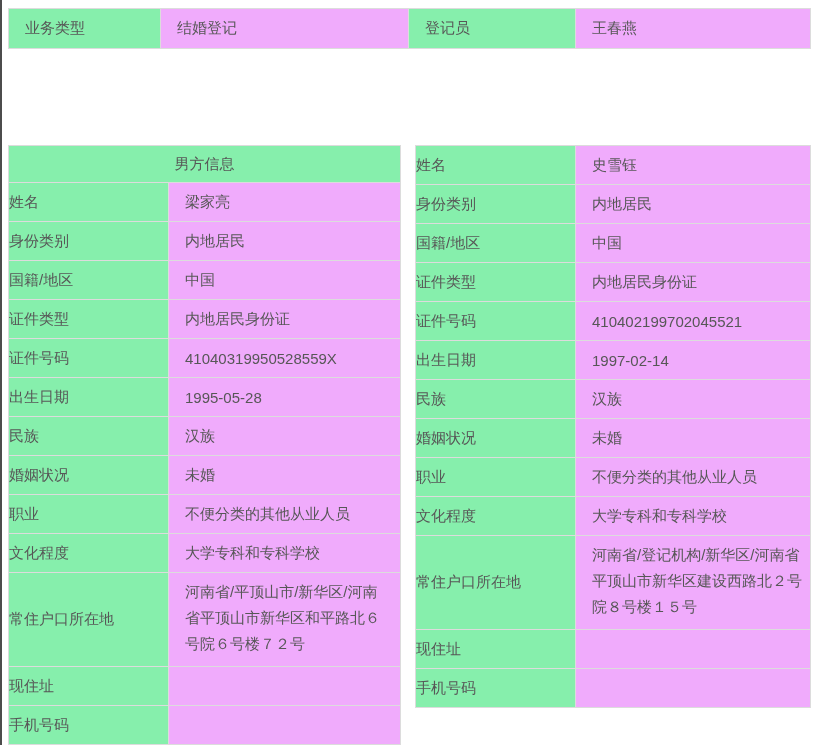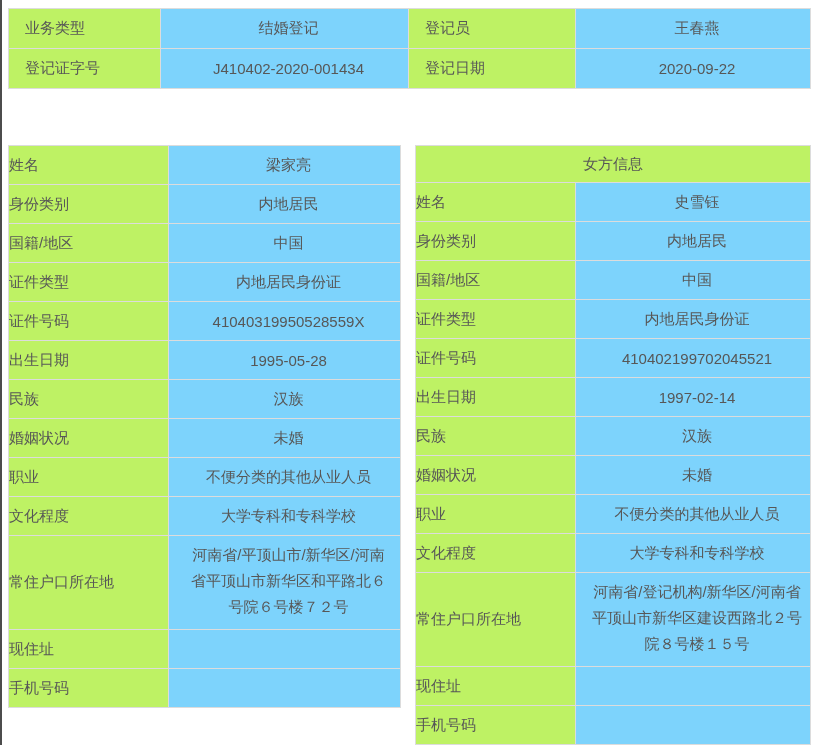--- a/index.html
+++ b/index.html
@@ -26,25 +26,25 @@
     font-size: 15px;
     color: #575757;
     position: absolute;
   }
   th, td {
     border: 1px solid #dcdcdc;
     font-weight: normal;
     overflow: hidden;
   }
   th {
-    background: #bef264;
+    background: #86efac;
   }
   td {
-    background: #7dd3fc;
-    text-align: center;
+    background: #f0abfc;
+    text-align: left;
     padding-left: 16px;
     padding-right: 8px;
   }
   
   .summary-table { left: 8px; top: 8px; width: 802px; }
   .summary-table th { text-align: left; padding-left: 16px; height: 40px; }
   .summary-table td { height: 40px; }
   
   .person-table th.section-title {
     text-align: center;
@@ -81,35 +81,32 @@
         <col style="width:167px">
         <col style="width:235px">
     </colgroup>
     <tbody>
         <tr>
       <th>业务类型</th>
       <td>结婚登记</td>
       <th>登记员</th>
       <td>王春燕</td>
     </tr>
-    <tr>
-      <th>登记证字号</th>
-      <td>J410402-2020-001434</td>
-      <th>登记日期</th>
-      <td>2020-09-22</td>
-    </tr>
   </tbody>
     </table>
 
   <table class="person-table male-table">
     <colgroup>
         <col style="width:160px">
         <col style="width:232px">
       </colgroup>
     <tbody>
+        <tr>
+      <th class="section-title" colspan="2">男方信息</th>
+    </tr>
     <tr>
       <th class="row-label">姓名</th>
       <td>梁家亮</td>
     </tr>
     <tr>
       <th class="row-label">身份类别</th>
       <td>内地居民</td>
     </tr>
     <tr>
       <th class="row-label">国籍/地区</th>
@@ -157,23 +154,20 @@
     </tr>
   </tbody>
     </table>
 
   <table class="person-table female-table">
     <colgroup>
         <col style="width:160px">
         <col style="width:235px">
       </colgroup>
     <tbody>
-        <tr>
-      <th class="section-title" colspan="2">女方信息</th>
-    </tr>
     <tr>
       <th class="row-label">姓名</th>
       <td>史雪钰</td>
     </tr>
     <tr>
       <th class="row-label">身份类别</th>
       <td>内地居民</td>
     </tr>
     <tr>
       <th class="row-label">国籍/地区</th>

